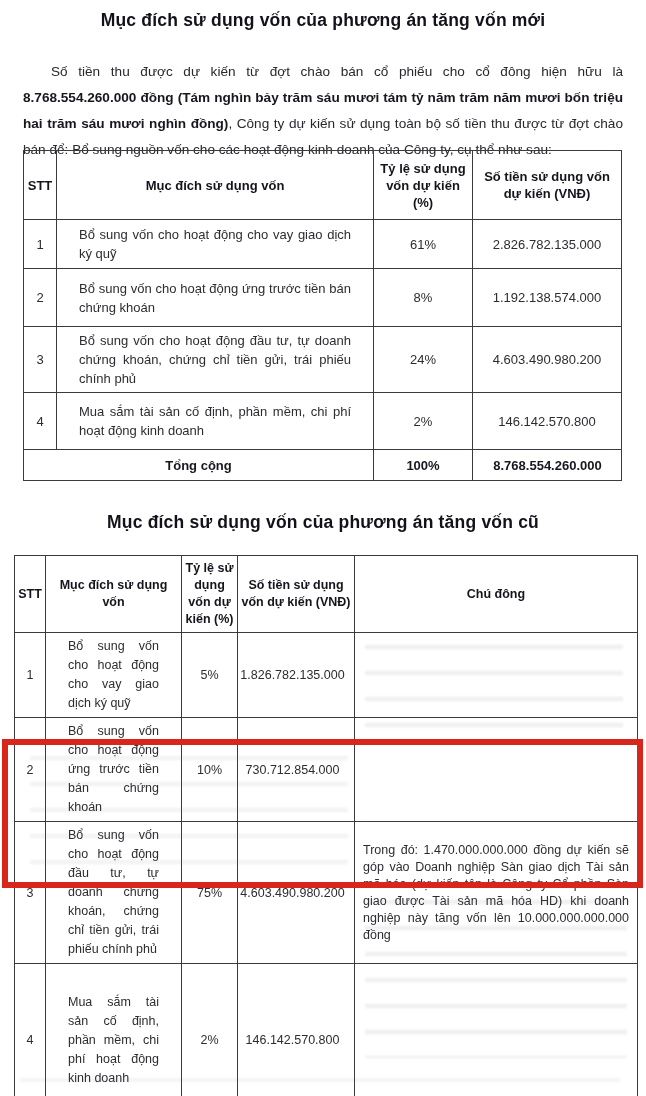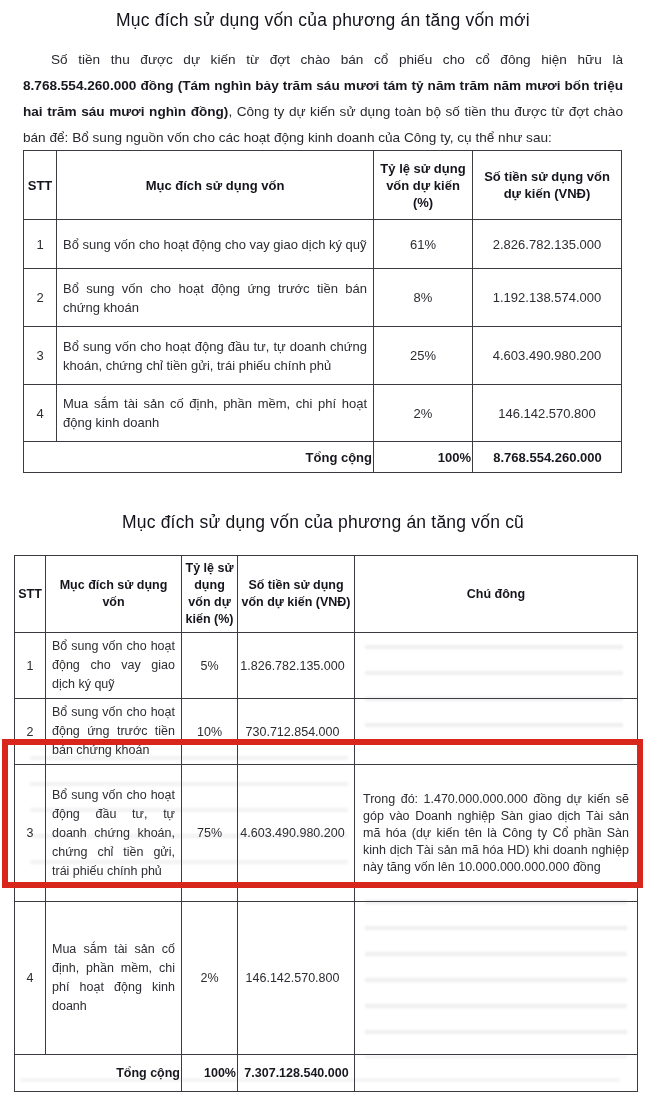--- a/index.html
+++ b/index.html
@@ -2,42 +2,42 @@
 <html><head>
 <meta charset="utf-8">
 <style>
   html,body{margin:0;padding:0;background:#fff;}
   .page{
     position:relative;width:646px;height:1096px;background:#fff;overflow:hidden;
     font-family:"Liberation Sans","DejaVu Sans",sans-serif;color:#2a2a30;
   }
   .title{
     position:absolute;left:0;width:646px;margin:0;text-align:center;
-    font-size:17.5px;font-weight:normal;color:#12121a;letter-spacing:.2px;
+    font-size:17.5px;font-weight:bold;color:#12121a;letter-spacing:.2px;
   }
   .title-new{top:10px;}
   .title-old{top:512px;}
   .intro{
-    position:absolute;top:47px;left:23px;width:600px;margin:0;
+    position:absolute;top:59px;left:23px;width:600px;margin:0;
     font-size:13.6px;line-height:26px;text-align:justify;text-indent:28px;color:#28282e;
   }
   .intro b{color:#17171f;}
   table.tbl{position:absolute;border-collapse:collapse;table-layout:fixed;background:transparent;}
   .tbl th,.tbl td{border:1px solid #3a3a40;vertical-align:middle;overflow:hidden;}
   .tbl th{font-weight:bold;text-align:center;padding:3px 2px;line-height:17px;color:#14141c;}
   .tbl td{color:#2c2c32;}
   .cell-stt{text-align:center;}
-  .cell-purpose{text-align:justify;padding:4px 6px;line-height:19px;}
+  .cell-purpose{text-align:justify;padding:4px 22px;line-height:19px;}
   .cell-ratio{text-align:center;}
   .cell-note{text-align:justify;padding:5px 8px;line-height:17px;}
   .tbl1{top:150px;left:23px;width:598px;font-size:13px;}
   .tbl2{top:555px;left:14px;width:623px;font-size:12.5px;}
   .tbl1 .cell-amount{text-align:center;}
   .tbl2 .cell-amount{text-align:center;padding-right:8px;}
-  tr.total-row td{font-weight:bold;color:#17171f;text-align:right;}
+  tr.total-row td{font-weight:bold;color:#17171f;}
   .tbl1 tr.total-row .cell-amount,.tbl2 tr.total-row .cell-amount{text-align:center;padding-right:0;}
   .total-label{text-align:center;}
   
   .t1-h{height:69px;} .t1-r1{height:49px;} .t1-r2{height:58px;} .t1-r3{height:58px;} .t1-r4{height:57px;} .t1-tot{height:31px;}
   .t2-h{height:77px;} .t2-r1{height:54px;} .t2-r2{height:59px;} .t2-r3{height:137px;} .t2-r4{height:153px;} .t2-tot{height:37px;}
   .red-box{
     position:absolute;left:2px;top:739px;width:641px;height:149px;
     border:6px solid #d8261d;box-sizing:border-box;pointer-events:none;z-index:5;
   }
   
@@ -81,21 +81,21 @@
     </tr>
     <tr class="t1-r2">
       <td class="cell-stt">2</td>
       <td class="cell-purpose">Bổ sung vốn cho hoạt động ứng trước tiền bán chứng khoán</td>
       <td class="cell-ratio">8%</td>
       <td class="cell-amount">1.192.138.574.000</td>
     </tr>
     <tr class="t1-r3">
       <td class="cell-stt">3</td>
       <td class="cell-purpose">Bổ sung vốn cho hoạt động đầu tư, tự doanh chứng khoán, chứng chỉ tiền gửi, trái phiếu chính phủ</td>
-      <td class="cell-ratio">25%</td>
+      <td class="cell-ratio">24%</td>
       <td class="cell-amount">4.603.490.980.200</td>
     </tr>
     <tr class="t1-r4">
       <td class="cell-stt">4</td>
       <td class="cell-purpose">Mua sắm tài sản cố định, phần mềm, chi phí hoạt động kinh doanh</td>
       <td class="cell-ratio">2%</td>
       <td class="cell-amount">146.142.570.800</td>
     </tr>
     <tr class="t1-tot total-row">
       <td class="total-label" colspan="2">Tổng cộng</td>
@@ -135,21 +135,21 @@
       <td class="cell-purpose">Bổ sung vốn cho hoạt động ứng trước tiền bán chứng khoán</td>
       <td class="cell-ratio">10%</td>
       <td class="cell-amount">730.712.854.000</td>
       <td class="cell-note"></td>
     </tr>
     <tr class="t2-r3">
       <td class="cell-stt">3</td>
       <td class="cell-purpose">Bổ sung vốn cho hoạt động đầu tư, tự doanh chứng khoán, chứng chỉ tiền gửi, trái phiếu chính phủ</td>
       <td class="cell-ratio">75%</td>
       <td class="cell-amount">4.603.490.980.200</td>
-      <td class="cell-note">Trong đó: 1.470.000.000.000 đồng dự kiến sẽ góp vào Doanh nghiệp Sàn giao dịch Tài sản mã hóa (dự kiến tên là Công ty Cổ phần Sàn kinh dịch Tài sản mã hóa HD) khi doanh nghiệp này tăng vốn lên 10.000.000.000.000 đồng</td>
+      <td class="cell-note">Trong đó: 1.470.000.000.000 đồng dự kiến sẽ góp vào Doanh nghiệp Sàn giao dịch Tài sản mã hóa (dự kiến tên là Công ty Cổ phần Sàn giao được Tài sản mã hóa HD) khi doanh nghiệp này tăng vốn lên 10.000.000.000.000 đồng</td>
     </tr>
     <tr class="t2-r4">
       <td class="cell-stt">4</td>
       <td class="cell-purpose">Mua sắm tài sản cố định, phần mềm, chi phí hoạt động kinh doanh</td>
       <td class="cell-ratio">2%</td>
       <td class="cell-amount">146.142.570.800</td>
       <td class="cell-note"></td>
     </tr>
     <tr class="t2-tot total-row">
       <td class="total-label" colspan="2">Tổng cộng</td>

